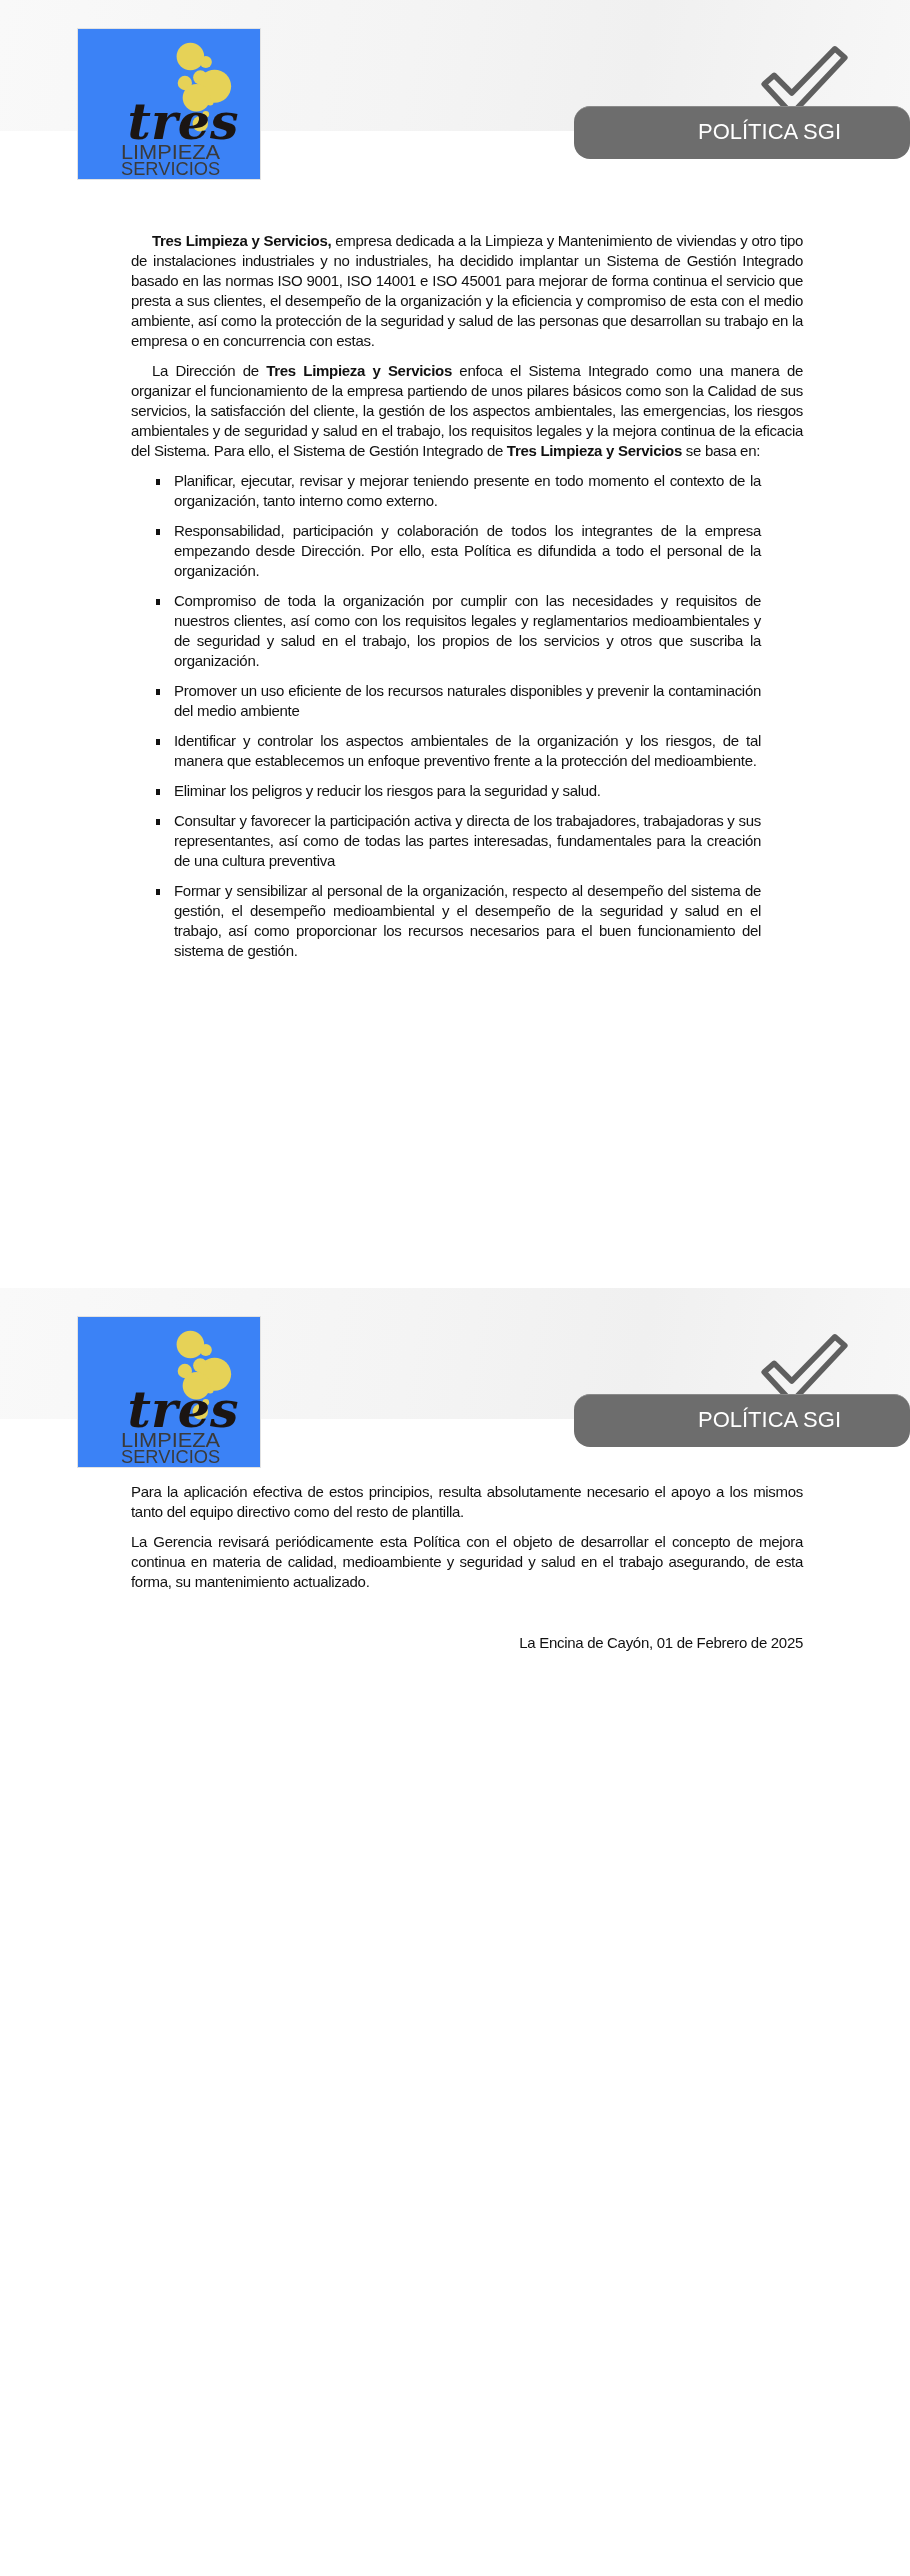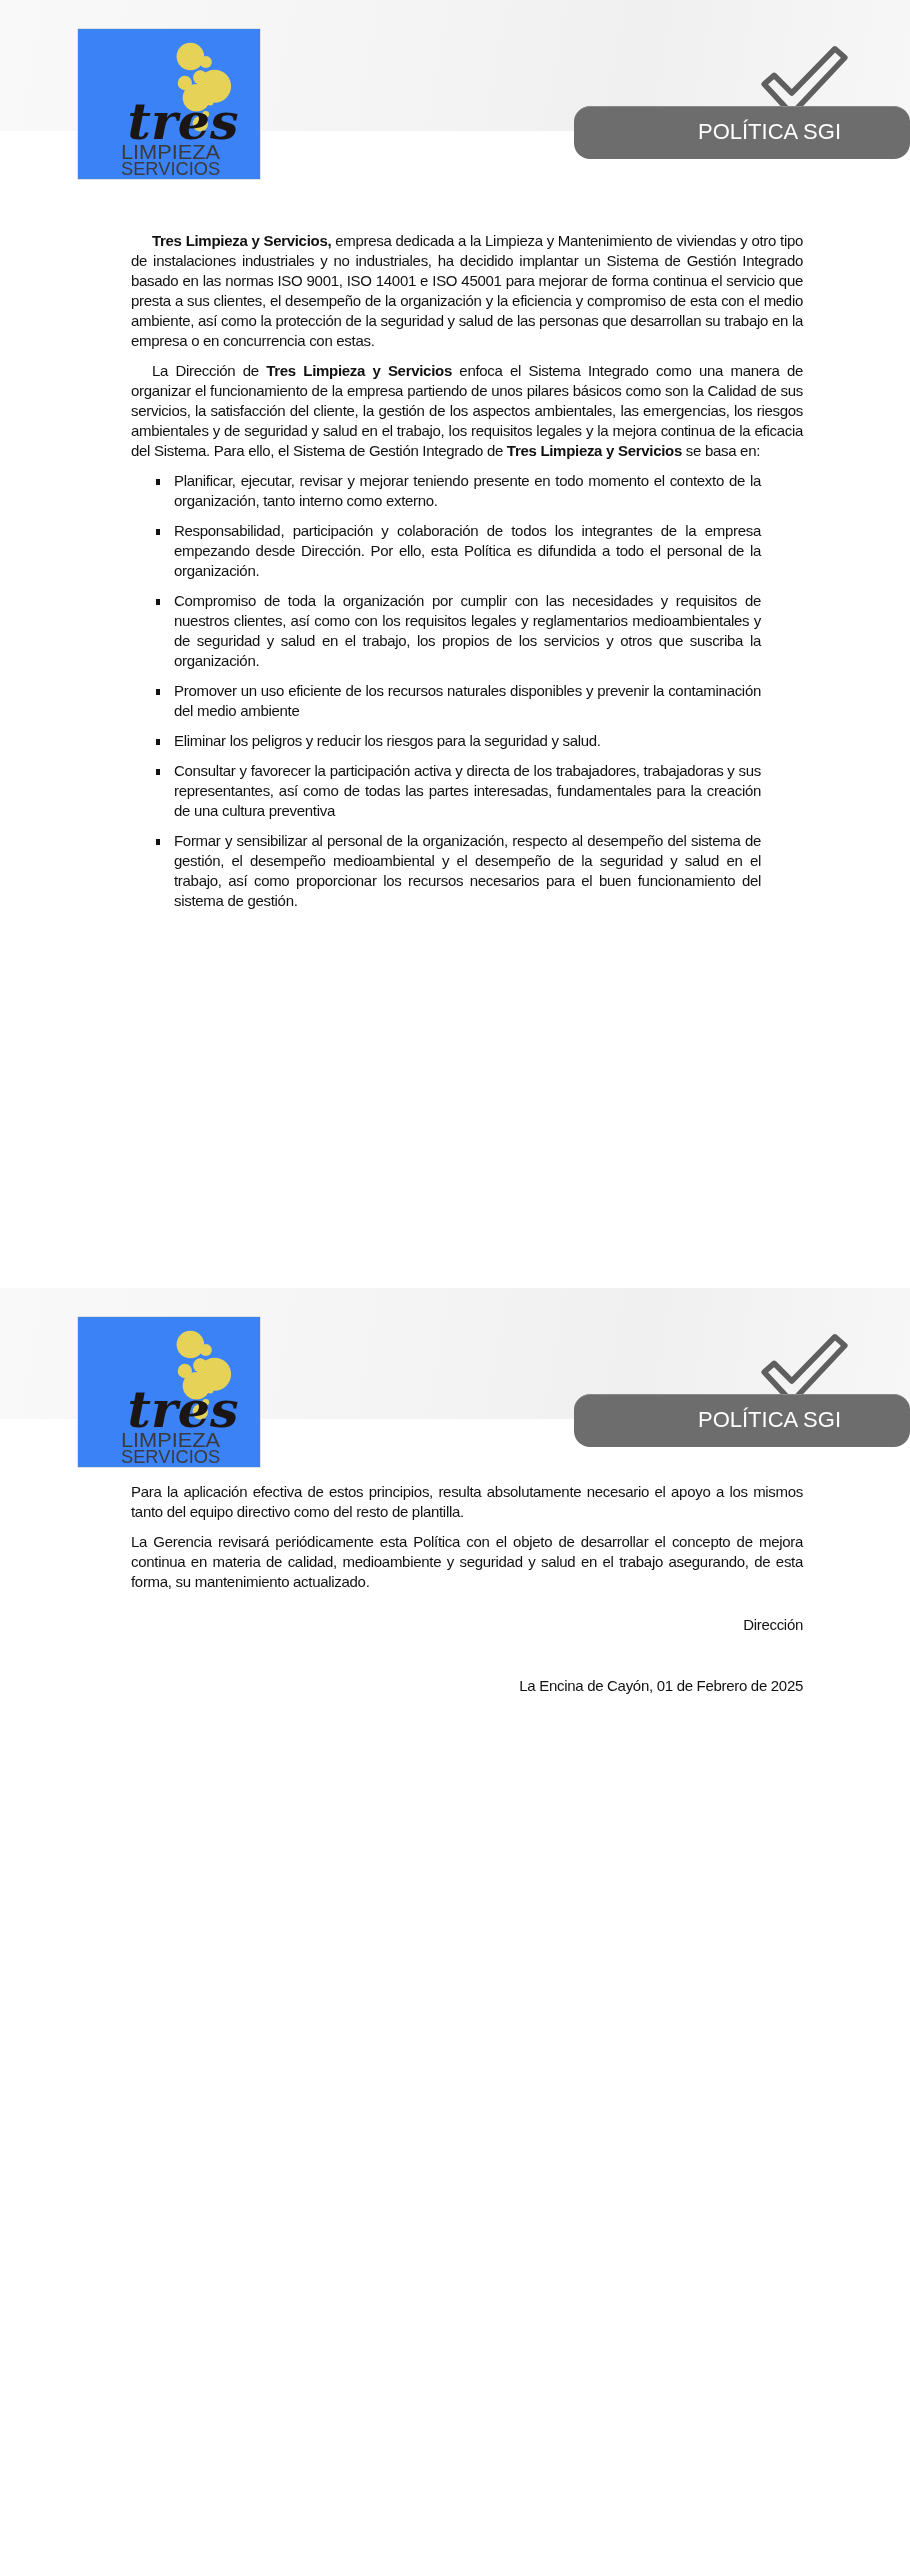--- a/index.html
+++ b/index.html
@@ -66,21 +66,21 @@
   <div class="content" style="top:231px;">
     <p class="indent"><b>Tres Limpieza y Servicios,</b><span> empresa dedicada a la Limpieza y Mantenimiento de viviendas y otro tipo de instalaciones industriales y no industriales, ha decidido implantar un Sistema de Gestión Integrado basado en las normas ISO 9001, ISO 14001 e ISO 45001 para mejorar de forma continua el servicio que presta a sus clientes, el desempeño de la organización y la eficiencia y compromiso de esta con el medio ambiente, así como la protección de la seguridad y salud de las personas que desarrollan su trabajo en la empresa o en concurrencia con estas.</span></p>
 
     <p class="indent"><span>La Dirección de </span><b>Tres Limpieza y Servicios</b><span> enfoca el Sistema Integrado como una manera de organizar el funcionamiento de la empresa partiendo de unos pilares básicos como son la Calidad de sus servicios, la satisfacción del cliente, la gestión de los aspectos ambientales, las emergencias, los riesgos ambientales y de seguridad y salud en el trabajo, los requisitos legales y la mejora continua de la eficacia del Sistema. Para ello, el Sistema de Gestión Integrado de </span><b>Tres Limpieza y Servicios</b><span> se basa en:</span></p>
 
     <ul class="bullets">
       <li><span class="mark"></span><span>Planificar, ejecutar, revisar y mejorar teniendo presente en todo momento el contexto de la organización, tanto interno como externo.</span></li>
       <li><span class="mark"></span><span>Responsabilidad, participación y colaboración de todos los integrantes de la empresa empezando desde Dirección. Por ello, esta Política es difundida a todo el personal de la organización.</span></li>
       <li><span class="mark"></span><span>Compromiso de toda la organización por cumplir con las necesidades y requisitos de nuestros clientes, así como con los requisitos legales y reglamentarios medioambientales y de seguridad y salud en el trabajo, los propios de los servicios y otros que suscriba la organización.</span></li>
       <li><span class="mark"></span><span>Promover un uso eficiente de los recursos naturales disponibles y prevenir la contaminación del medio ambiente</span></li>
-      <li><span class="mark"></span></li>
+      <li><span class="mark"></span><span>Identificar y controlar los aspectos ambientales de la organización y los riesgos, de tal manera que establecemos un enfoque preventivo frente a la protección del medioambiente.</span></li>
       <li><span class="mark"></span><span>Eliminar los peligros y reducir los riesgos para la seguridad y salud.</span></li>
       <li><span class="mark"></span><span>Consultar y favorecer la participación activa y directa de los trabajadores, trabajadoras y sus representantes, así como de todas las partes interesadas, fundamentales para la creación de una cultura preventiva</span></li>
       <li><span class="mark"></span><span>Formar y sensibilizar al personal de la organización, respecto al desempeño del sistema de gestión, el desempeño medioambiental y el desempeño de la seguridad y salud en el trabajo, así como proporcionar los recursos necesarios para el buen funcionamiento del sistema de gestión.</span></li>
     </ul>
   </div>
 </div>
 
 <div class="page page2">
   <div class="hdr-band"></div>
 
@@ -107,17 +107,16 @@
     <path d="M22 78 L40 62 L72 94 L150 14 L168 30 L72 132 Z" fill="none" stroke="#5f5f5f" stroke-width="10" stroke-linejoin="round"></path>
   </svg>
 
   <div class="banner">
     <div class="banner-title">POLÍTICA SGI</div>
   </div>
 
   <div class="content" style="top:194px;">
     <p>Para la aplicación efectiva de estos principios, resulta absolutamente necesario el apoyo a los mismos tanto del equipo directivo como del resto de plantilla.</p>
     <p>La Gerencia revisará periódicamente esta Política con el objeto de desarrollar el concepto de mejora continua en materia de calidad, medioambiente y seguridad y salud en el trabajo asegurando, de esta forma, su mantenimiento actualizado.</p>
-    <p class="right" style="margin-top:23px;">Dirección</p>
     <p class="right" style="margin-top:41px;">La Encina de Cayón, 01 de Febrero de 2025</p>
   </div>
 </div>
 
 
 </body></html>

